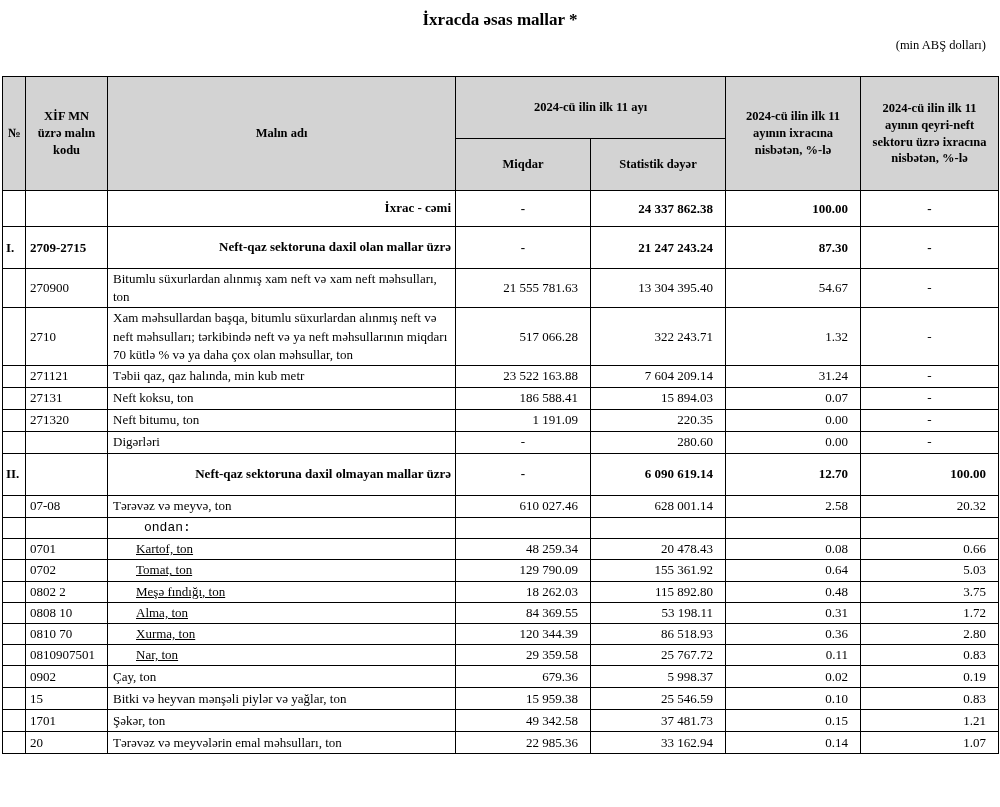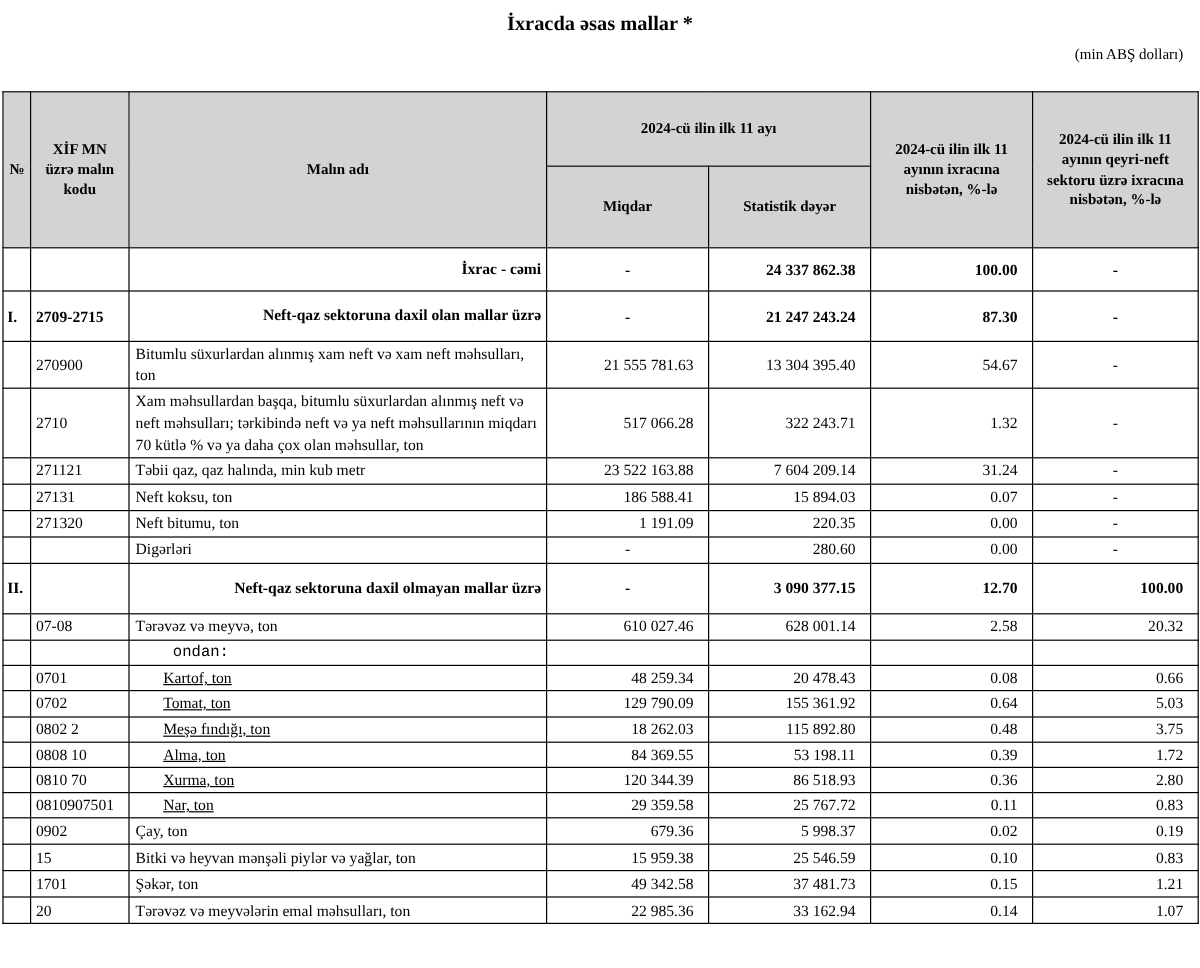--- a/index.html
+++ b/index.html
@@ -36,21 +36,21 @@
   }
   th {
     background: var(--header-bg, #d3d3d3);
     font-weight: bold;
     font-size: 12.5px;
     text-align: center;
     padding: 2px 5px;
     line-height: 1.35;
   }
   thead tr.hdr-row-1 th.span2 { height: 62px; }
-  thead tr.hdr-row-2 th { height: 68px; }
+  thead tr.hdr-row-2 th { height: 52px; }
   td.num  { text-align: right; padding-right: 12px; }
   td.dash { text-align: center; padding-right: 4px; font-weight: inherit; }
   td.col-no   { text-align: left; padding-left: 3px; }
   td.col-code { text-align: left; padding-left: 4px; }
   td.col-name { text-align: left; padding-left: 5px; line-height: 1.4; }
   tr.row-total td, tr.row-section td { font-weight: bold; }
   tr.row-total   { height: 36px; }
   tr.row-section { height: 42px; }
   tr.row-item    { height: 22px; }
   tr.row-total td.col-name, tr.row-section td.col-name { text-align: right; }
@@ -161,21 +161,21 @@
           <td class="num dash">-</td>
           <td class="num">280.60</td>
           <td class="num">0.00</td>
           <td class="num dash">-</td>
         </tr>
         <tr class="row-section">
           <td class="col-no">II.</td>
           <td class="col-code"></td>
           <td class="col-name">Neft-qaz sektoruna daxil olmayan mallar üzrə</td>
           <td class="num dash">-</td>
-          <td class="num">3 090 377.15</td>
+          <td class="num">6 090 619.14</td>
           <td class="num">12.70</td>
           <td class="num">100.00</td>
         </tr>
         <tr class="row-item">
           <td class="col-no"></td>
           <td class="col-code">07-08</td>
           <td class="col-name">Tərəvəz və meyvə, ton</td>
           <td class="num">610 027.46</td>
           <td class="num">628 001.14</td>
           <td class="num">2.58</td>
@@ -216,21 +216,21 @@
           <td class="num">115 892.80</td>
           <td class="num">0.48</td>
           <td class="num">3.75</td>
         </tr>
         <tr class="row-subitem">
           <td class="col-no"></td>
           <td class="col-code">0808 10</td>
           <td class="col-name">Alma, ton</td>
           <td class="num">84 369.55</td>
           <td class="num">53 198.11</td>
-          <td class="num">0.39</td>
+          <td class="num">0.31</td>
           <td class="num">1.72</td>
         </tr>
         <tr class="row-subitem">
           <td class="col-no"></td>
           <td class="col-code">0810 70</td>
           <td class="col-name">Xurma, ton</td>
           <td class="num">120 344.39</td>
           <td class="num">86 518.93</td>
           <td class="num">0.36</td>
           <td class="num">2.80</td>

